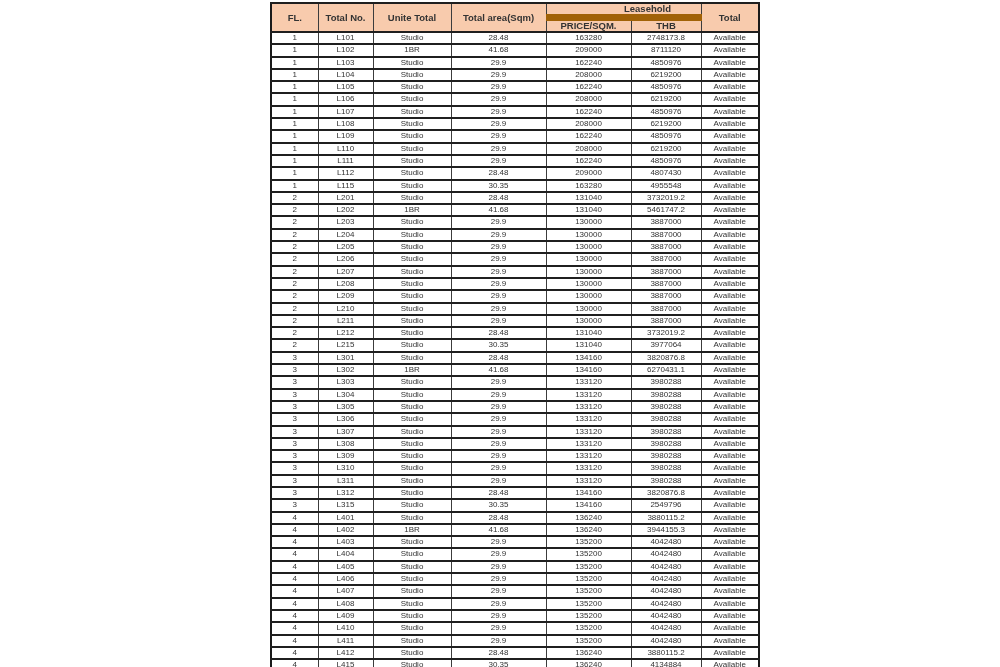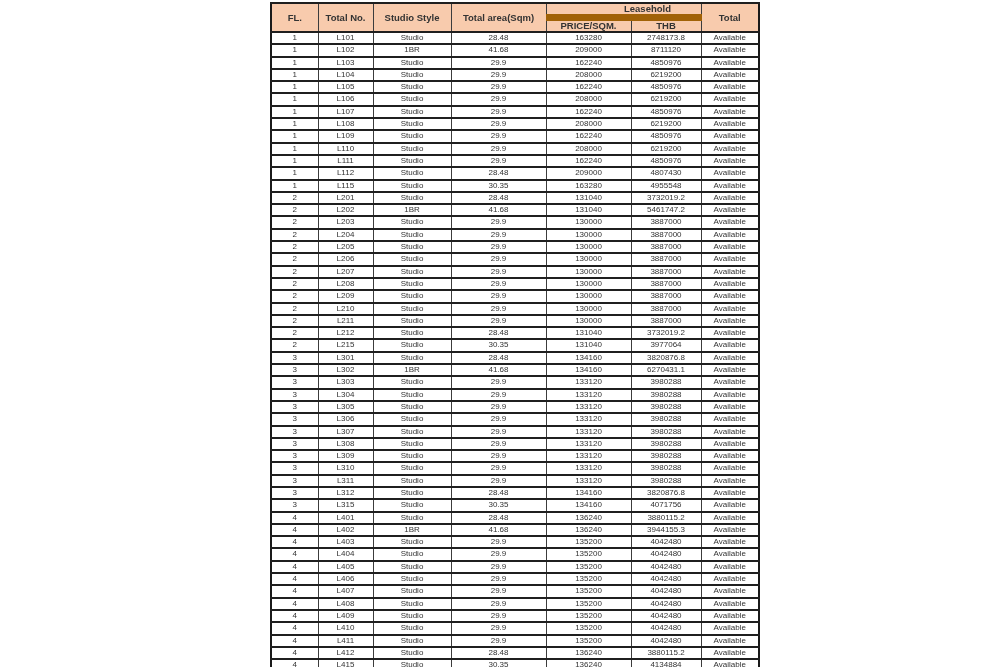--- a/index.html
+++ b/index.html
@@ -47,21 +47,21 @@
       <col class="c-style">
       <col class="c-area">
       <col class="c-price">
       <col class="c-thb">
       <col class="c-status">
     </colgroup>
     <thead>
       <tr>
         <th rowspan="2">FL.</th>
         <th rowspan="2">Total No.</th>
-        <th rowspan="2">Studio Style</th>
+        <th rowspan="2">Unite Total</th>
         <th rowspan="2">Total area(Sqm)</th>
         <th colspan="2" class="leasehold-span">Leasehold</th>
         <th rowspan="2">Total</th>
       </tr>
       <tr class="subhead">
         <th>PRICE/SQM.</th>
         <th>THB</th>
       </tr>
     </thead>
     <tbody>
@@ -406,21 +406,21 @@
           <td>134160</td>
           <td>3820876.8</td>
           <td>Available</td>
         </tr>
         <tr>
           <td>3</td>
           <td>L315</td>
           <td>Studio</td>
           <td>30.35</td>
           <td>134160</td>
-          <td>4071756</td>
+          <td>2549796</td>
           <td>Available</td>
         </tr>
         <tr>
           <td>4</td>
           <td>L401</td>
           <td>Studio</td>
           <td>28.48</td>
           <td>136240</td>
           <td>3880115.2</td>
           <td>Available</td>

